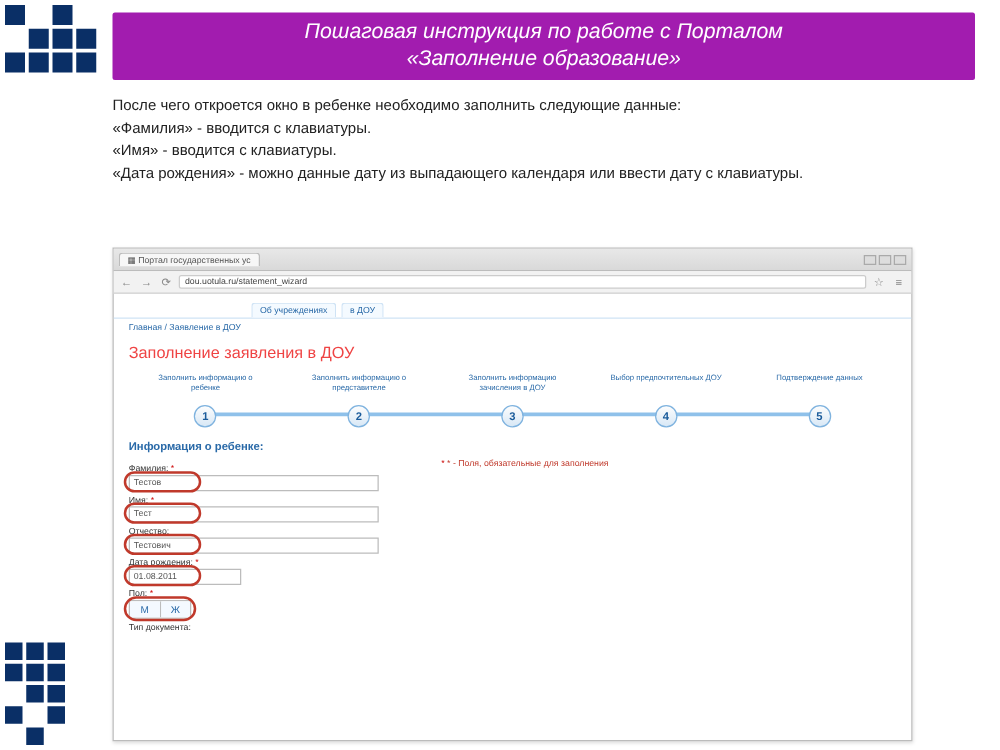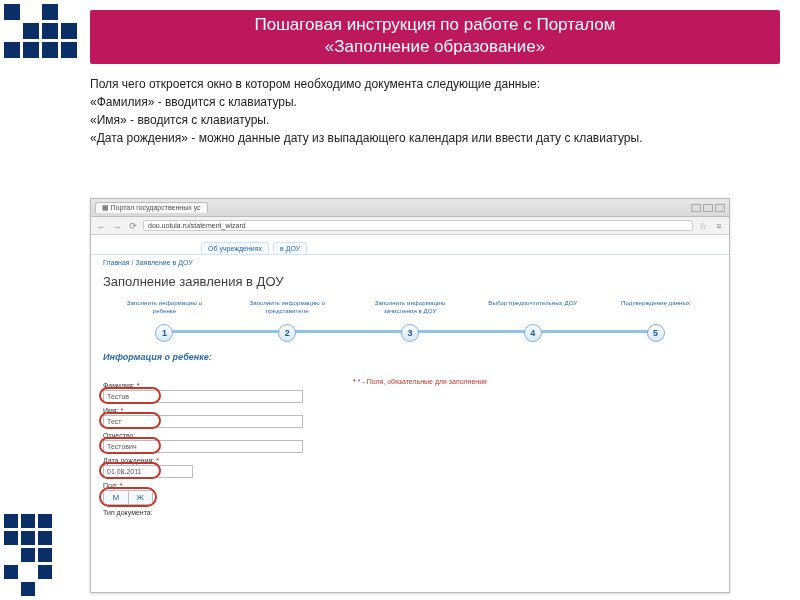--- a/index.html
+++ b/index.html
@@ -9,46 +9,46 @@
   .deco-grid { position: absolute; top: 4px; left: 4px; display: grid; grid-template-columns: repeat(4, 16px); grid-template-rows: repeat(3, 16px); gap: 3px; }
   .deco-grid span { background: #0a2f66; }
   .deco-grid span.empty { background: transparent; }
   
   
   .deco-grid2 { position: absolute; bottom: 4px; left: 4px; display: grid; grid-template-columns: repeat(3, 14px); grid-template-rows: repeat(5, 14px); gap: 3px; }
   .deco-grid2 span { background: #0a2f66; }
   .deco-grid2 span.empty { background: transparent; }
   
   
-  .banner { position: absolute; top: 10px; left: 90px; right: 20px; height: 54px; background: #be185d; color: #fff; border-radius: 2px; padding: 4px 12px; text-align: center; font-size: 17px; line-height: 22px; }
+  .banner { position: absolute; top: 10px; left: 90px; right: 20px; height: 54px; background: #a21caf; color: #fff; border-radius: 2px; padding: 4px 12px; text-align: center; font-size: 17px; line-height: 22px; font-style: italic; }
   
   
   .instructions { position: absolute; top: 75px; left: 90px; right: 30px; font-size: 12px; color: #222; line-height: 18px; }
   .instructions .underlined { }
   
   
   .browser { position: absolute; top: 198px; left: 90px; width: 640px; height: 395px; border: 1px solid #bbb; background: #fff; box-shadow: 0 1px 3px rgba(0,0,0,0.15); font-size: 8px; color: #555; }
   .browser-tabbar { height: 18px; background: linear-gradient(#e8e8e8,#d9d9d9); border-bottom: 1px solid #bcbcbc; display: flex; align-items: center; padding: 0 4px; }
   .browser-tab { background: #f7f7f7; border: 1px solid #bcbcbc; border-bottom: none; padding: 1px 6px; font-size: 7px; border-radius: 3px 3px 0 0; }
   .winbtns { margin-left: auto; display: flex; gap: 2px; }
   .winbtns span { width: 10px; height: 8px; background: #ddd; border: 1px solid #aaa; display: inline-block; }
   .addrbar { height: 18px; background: #f2f2f2; display: flex; align-items: center; padding: 0 4px; gap: 4px; border-bottom: 1px solid #d0d0d0; }
   .nav-icon { width: 12px; height: 12px; display: inline-flex; align-items: center; justify-content: center; color: #888; font-size: 9px; }
   .url { flex: 1; font-size: 7px; color: #444; background: #fff; border: 1px solid #ccc; border-radius: 2px; padding: 1px 4px; overflow: hidden; white-space: nowrap; }
   .site-tabs { height: 20px; display: flex; align-items: flex-end; padding-left: 110px; gap: 4px; border-bottom: 1px solid #cfe3f5; }
   .site-tab { font-size: 7px; color: #2a6aa8; padding: 2px 6px; border: 1px solid #cfe3f5; border-bottom: none; border-radius: 3px 3px 0 0; background: #f4faff; }
   .breadcrumb { font-size: 7px; color: #2a6aa8; padding: 4px 12px; }
   .page-body { padding: 4px 12px 10px 12px; }
-  .page-title { font-size: 13px; color: #404040; font-weight: 400; margin-bottom: 10px; }
+  .page-title { font-size: 13px; color: #ef4444; font-weight: 400; margin-bottom: 10px; }
   .steps { display: flex; align-items: center; gap: 0; justify-content: space-between; margin-bottom: 4px; position: relative; }
   .step { display: flex; flex-direction: column; align-items: center; width: 20%; position: relative; }
   .step-circle { width: 18px; height: 18px; border-radius: 50%; background: linear-gradient(#fdfdfd,#d8e8f6); border: 1px solid #7fb3df; color: #1b5c9b; font-weight: bold; font-size: 9px; display: flex; align-items: center; justify-content: center; position: relative; z-index: 2; }
   .step-label { font-size: 6.2px; color: #2a6aa8; text-align: center; height: 22px; width: 100px; line-height: 7.5px; margin-bottom: 3px; }
   .step-line { position: absolute; height: 3px; background: #8fc1ea; top: 31px; left: 11%; right: 11%; z-index: 1; }
-  .section-title { font-size: 9px; font-weight: bold; color: #2a6aa8; margin: 10px 0 16px 0; font-style: italic; }
+  .section-title { font-size: 9px; font-weight: bold; color: #2a6aa8; margin: 10px 0 6px 0; }
   .form-row { display: flex; align-items: flex-start; gap: 20px; }
   .form-col { width: 230px; }
   .field-label { font-size: 7px; color: #333; margin-top: 4px; }
   .req { color: #c00; }
   .input-wrap { position: relative; margin-top: 1px; margin-bottom: 1px; }
   .input { width: 200px; height: 13px; border: 1px solid #bcbcbc; background: #fff; font-size: 7px; padding: 0 3px; color: #555; display: flex; align-items: center; }
   .ring { position: absolute; border: 2px solid #c0392b; border-radius: 10px; pointer-events: none; }
   .ring-input { left: -4px; top: -3px; width: 62px; height: 17px; }
   .hint { font-size: 7px; color: #c0392b; }
   .gender-btns { display: flex; gap: 0; border: 1px solid #bcbcbc; width: 50px; height: 15px; border-radius: 2px; overflow: hidden; }
@@ -91,21 +91,21 @@
     <span class="empty"></span>
 </div>
 
 <div class="banner">
   <div>Пошаговая инструкция по работе с Порталом</div>
   <div>«Заполнение образование»</div>
 </div>
 
 <div class="instructions">
   <div>
-    <span>Поля чего откроется </span><span class="underlined">окно</span><span> в котором необходимо документа следующие данные:</span>
+    <span>После чего откроется </span><span class="underlined">окно</span><span> в ребенке необходимо заполнить следующие данные:</span>
   </div>
   <div>«Фамилия» - вводится с клавиатуры.</div>
   <div>«Имя» - вводится с клавиатуры.</div>
   <div>«Дата рождения» - можно данные дату из выпадающего календаря или ввести дату с клавиатуры.</div>
 </div>
 
 <div class="browser">
   <div class="browser-tabbar">
     <div class="browser-tab">
       <span>▦ </span><span>Портал государственных ус</span>

